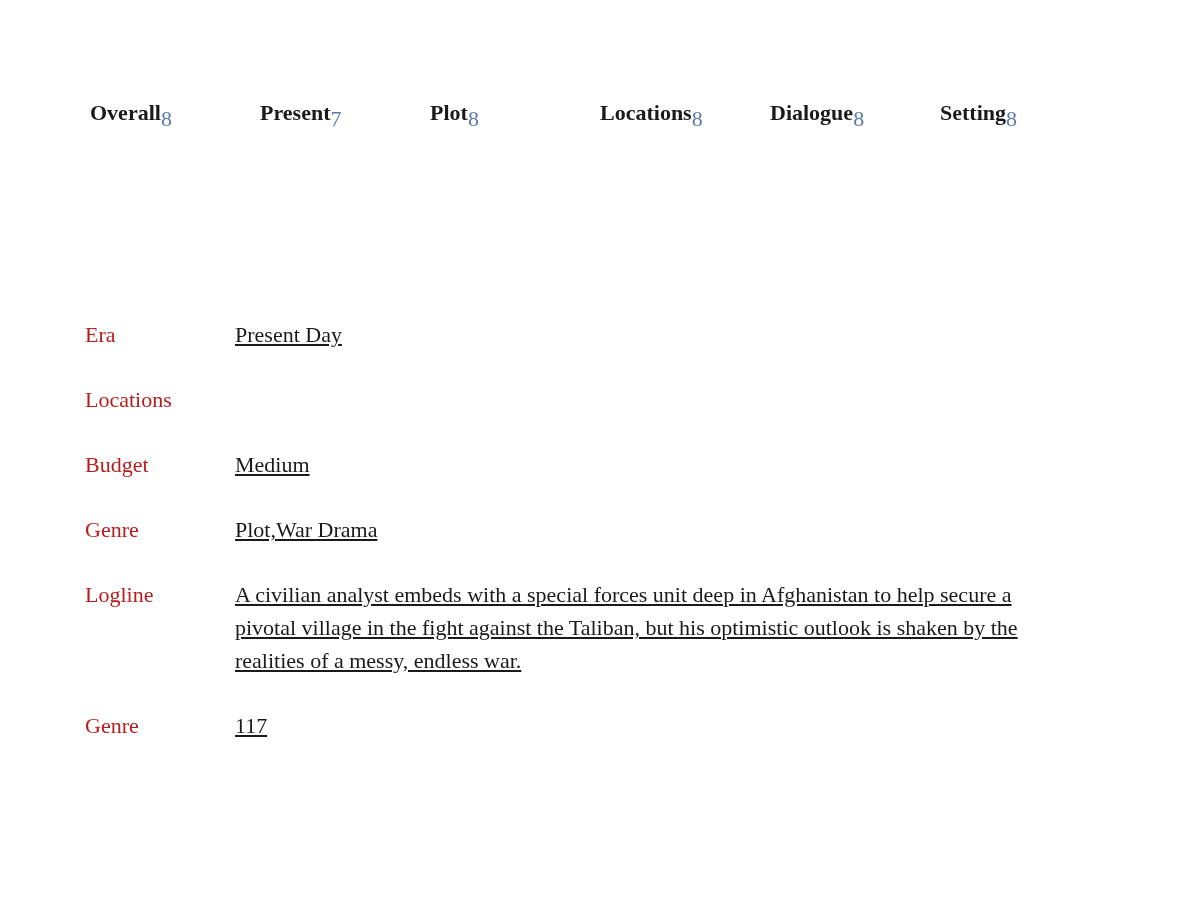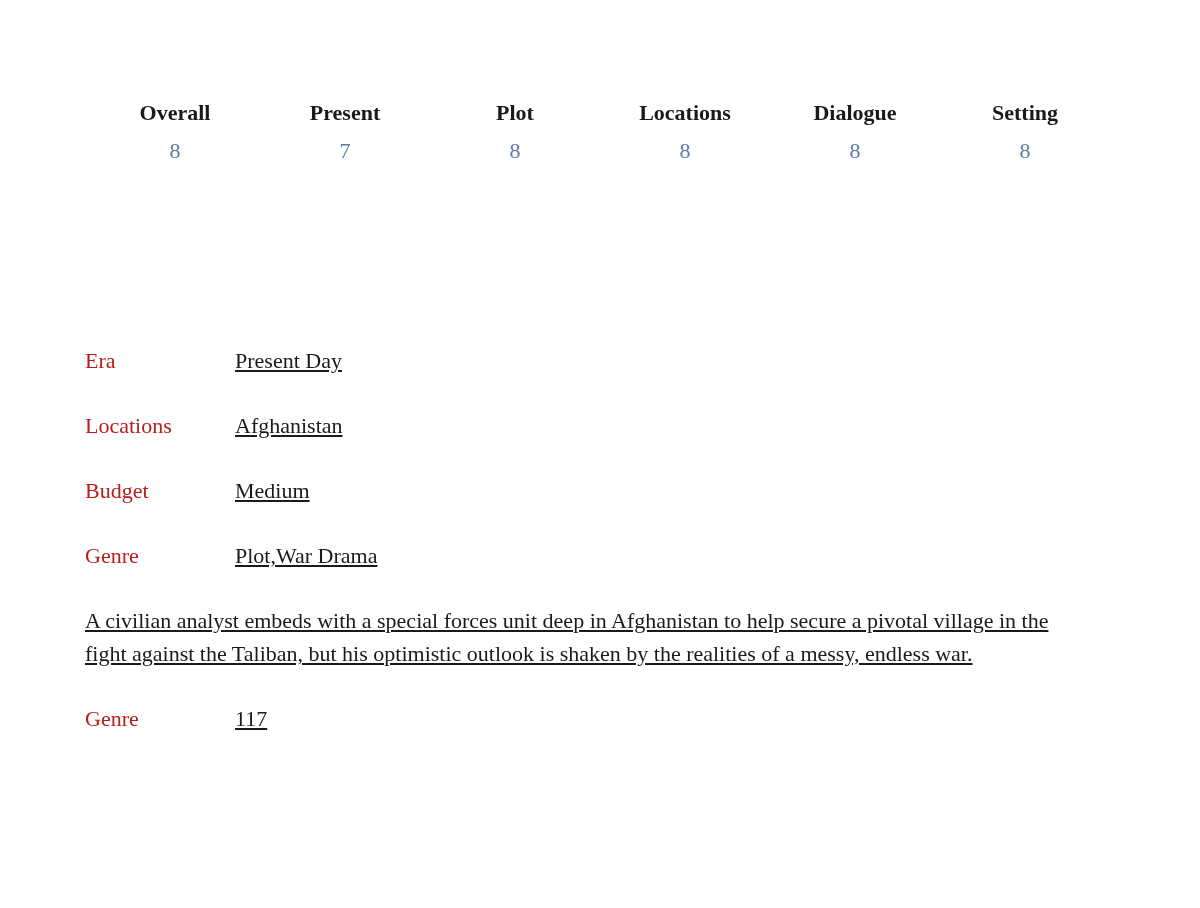--- a/index.html
+++ b/index.html
@@ -16,21 +16,21 @@
       padding: 100px 70px 50px 70px;
     }
     .scores-row {
       display: flex;
       justify-content: space-between;
       margin-bottom: 180px;
       padding: 0 20px;
     }
     .score-col {
       display: flex;
-      flex-direction: column;
+      flex-direction: row;
       align-items: center;
       flex: 1;
     }
     .score-label {
       font-weight: bold;
       font-size: 22px;
       color: #1a1a1a;
       margin-bottom: 12px;
     }
     .score-value {
@@ -90,30 +90,30 @@
   </div>
 </div>
 
 <div class="details">
   <div class="detail-row">
     <div class="detail-label">Era</div>
     <div class="detail-value">Present Day</div>
   </div>
   <div class="detail-row">
     <div class="detail-label">Locations</div>
-    <div class="detail-value">Afghanistan</div>
   </div>
   <div class="detail-row">
     <div class="detail-label">Budget</div>
     <div class="detail-value">Medium</div>
   </div>
   <div class="detail-row">
     <div class="detail-label">Genre</div>
     <div class="detail-value">Plot,War Drama</div>
   </div>
   <div class="detail-row">
+    <div class="detail-label">Logline</div>
     <div class="detail-value">A civilian analyst embeds with a special forces unit deep in Afghanistan to help secure a pivotal village in the fight against the Taliban, but his optimistic outlook is shaken by the realities of a messy, endless war.</div>
   </div>
   <div class="detail-row">
     <div class="detail-label">Genre</div>
     <div class="detail-value">117</div>
   </div>
 </div>
 
 </body></html>

